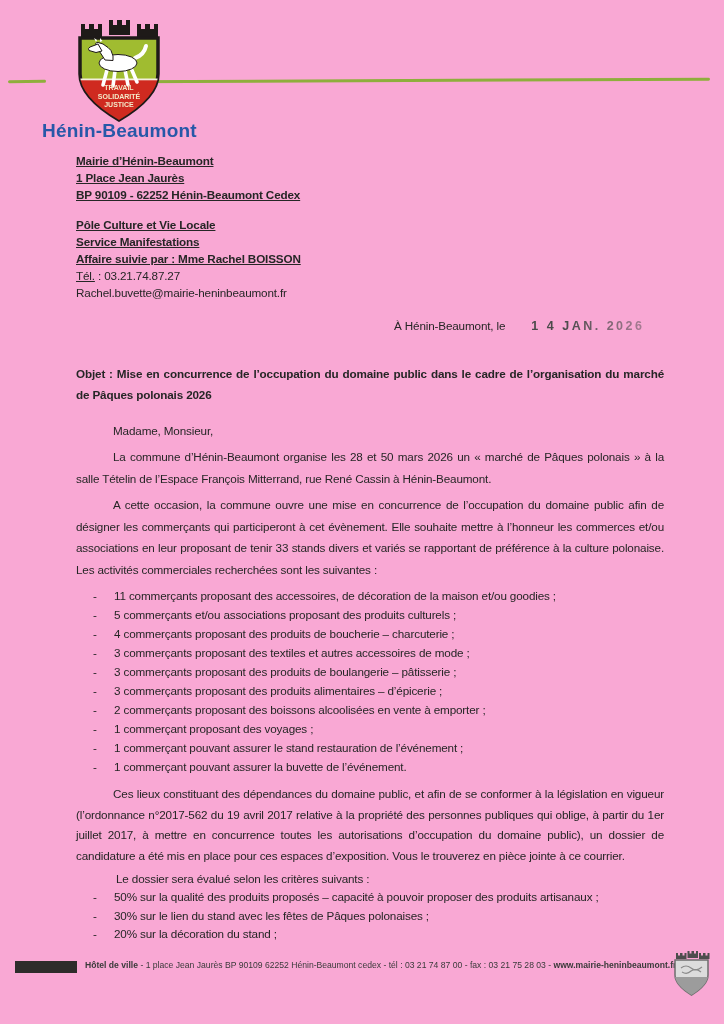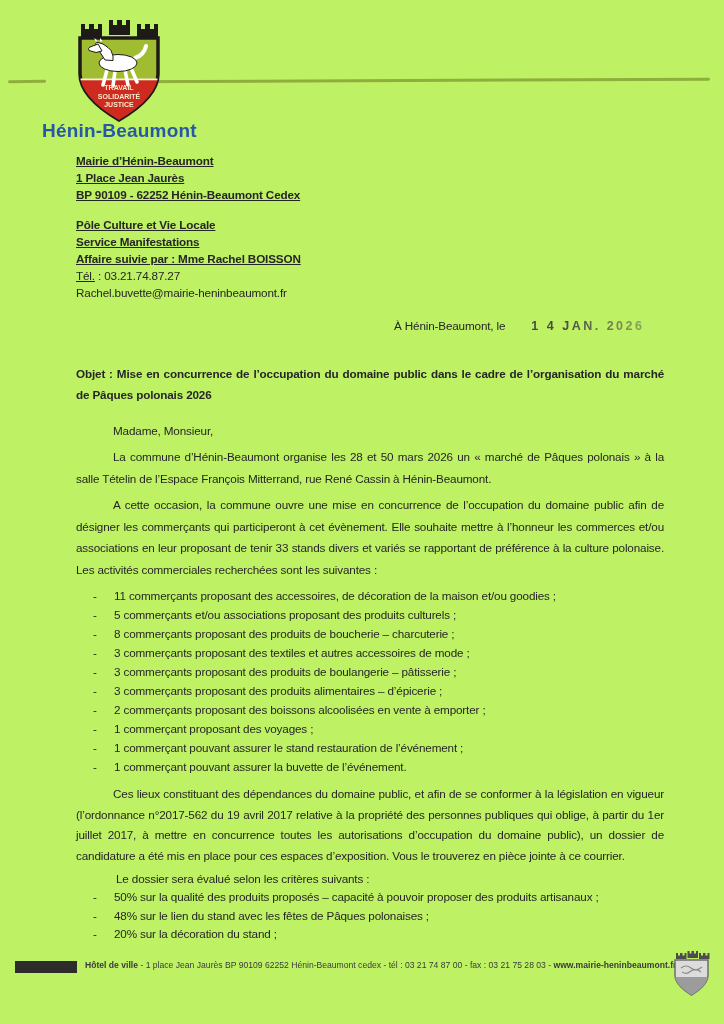--- a/index.html
+++ b/index.html
@@ -1,17 +1,17 @@
 <!DOCTYPE html>
 <html><head>
 <meta charset="utf-8">
 <style>
   html,body { margin:0; padding:0; }
   .page {
-    position:relative; width:724px; height:1024px; background:#bef264;
+    position:relative; width:724px; height:1024px; background:#f9a8d4;
     font-family:"Liberation Sans", sans-serif; color:#262626; overflow:hidden;
   }
   
   .crest-wrap { position:absolute; left:64px; top:8px; width:110px; }
   .green-rule { position:absolute; height:3px; background:#8fae3c; border-radius:2px; }
   .rule-left  { left:8px;  top:80px; width:38px; transform:rotate(-0.6deg); }
   .rule-right { left:122px; top:79px; width:588px; transform:rotate(-0.25deg); }
   .city-name {
     position:absolute; left:42px; top:120px; width:200px;
     font-size:19px; font-weight:bold; letter-spacing:0.2px; color:#2758a8;
@@ -115,36 +115,36 @@
     <div class="subject">Objet : Mise en concurrence de l’occupation du domaine public dans le cadre de l’organisation du marché de Pâques polonais 2026</div>
 
     <div class="salutation">Madame, Monsieur,</div>
 
     <p class="para">La commune d’Hénin-Beaumont organise les 28 et 50 mars 2026 un « marché de Pâques polonais » à la salle Tételin de l’Espace François Mitterrand, rue René Cassin à Hénin-Beaumont.</p>
     <p class="para">A cette occasion, la commune ouvre une mise en concurrence de l’occupation du domaine public afin de désigner les commerçants qui participeront à cet évènement. Elle souhaite mettre à l’honneur les commerces et/ou associations en leur proposant de tenir 33 stands divers et variés se rapportant de préférence à la culture polonaise. Les activités commerciales recherchées sont les suivantes :</p>
 
     <ul class="dash">
       <li>11 commerçants proposant des accessoires, de décoration de la maison et/ou goodies ;</li>
       <li>5 commerçants et/ou associations proposant des produits culturels ;</li>
-      <li>8 commerçants proposant des produits de boucherie – charcuterie ;</li>
+      <li>4 commerçants proposant des produits de boucherie – charcuterie ;</li>
       <li>3 commerçants proposant des textiles et autres accessoires de mode ;</li>
       <li>3 commerçants proposant des produits de boulangerie – pâtisserie ;</li>
       <li>3 commerçants proposant des produits alimentaires – d’épicerie ;</li>
       <li>2 commerçants proposant des boissons alcoolisées en vente à emporter ;</li>
       <li>1 commerçant proposant des voyages ;</li>
       <li>1 commerçant pouvant assurer le stand restauration de l’événement ;</li>
       <li>1 commerçant pouvant assurer la buvette de l’événement.</li>
     </ul>
 
     <p class="para para3">Ces lieux constituant des dépendances du domaine public, et afin de se conformer à la législation en vigueur (l’ordonnance n°2017-562 du 19 avril 2017 relative à la propriété des personnes publiques qui oblige, à partir du 1er juillet 2017, à mettre en concurrence toutes les autorisations d’occupation du domaine public), un dossier de candidature a été mis en place pour ces espaces d’exposition. Vous le trouverez en pièce jointe à ce courrier.</p>
 
     <div class="criteria-intro">Le dossier sera évalué selon les critères suivants :</div>
     <ul class="dash criteria">
       <li>50% sur la qualité des produits proposés – capacité à pouvoir proposer des produits artisanaux ;</li>
-      <li>48% sur le lien du stand avec les fêtes de Pâques polonaises ;</li>
+      <li>30% sur le lien du stand avec les fêtes de Pâques polonaises ;</li>
       <li>20% sur la décoration du stand ;</li>
     </ul>
   </div>
 
   <div class="footer-bar"></div>
   <div class="footer-text">
     <span class="fb">Hôtel de ville</span><span> - 1 place Jean Jaurès BP 90109 62252 Hénin-Beaumont cedex - tél : 03 21 74 87 00 - fax : 03 21 75 28 03 - </span><span class="fb">www.mairie-heninbeaumont.fr</span>
   </div>
   <div class="footer-crest">
     <svg width="40" height="60" viewBox="0 0 40 60">

